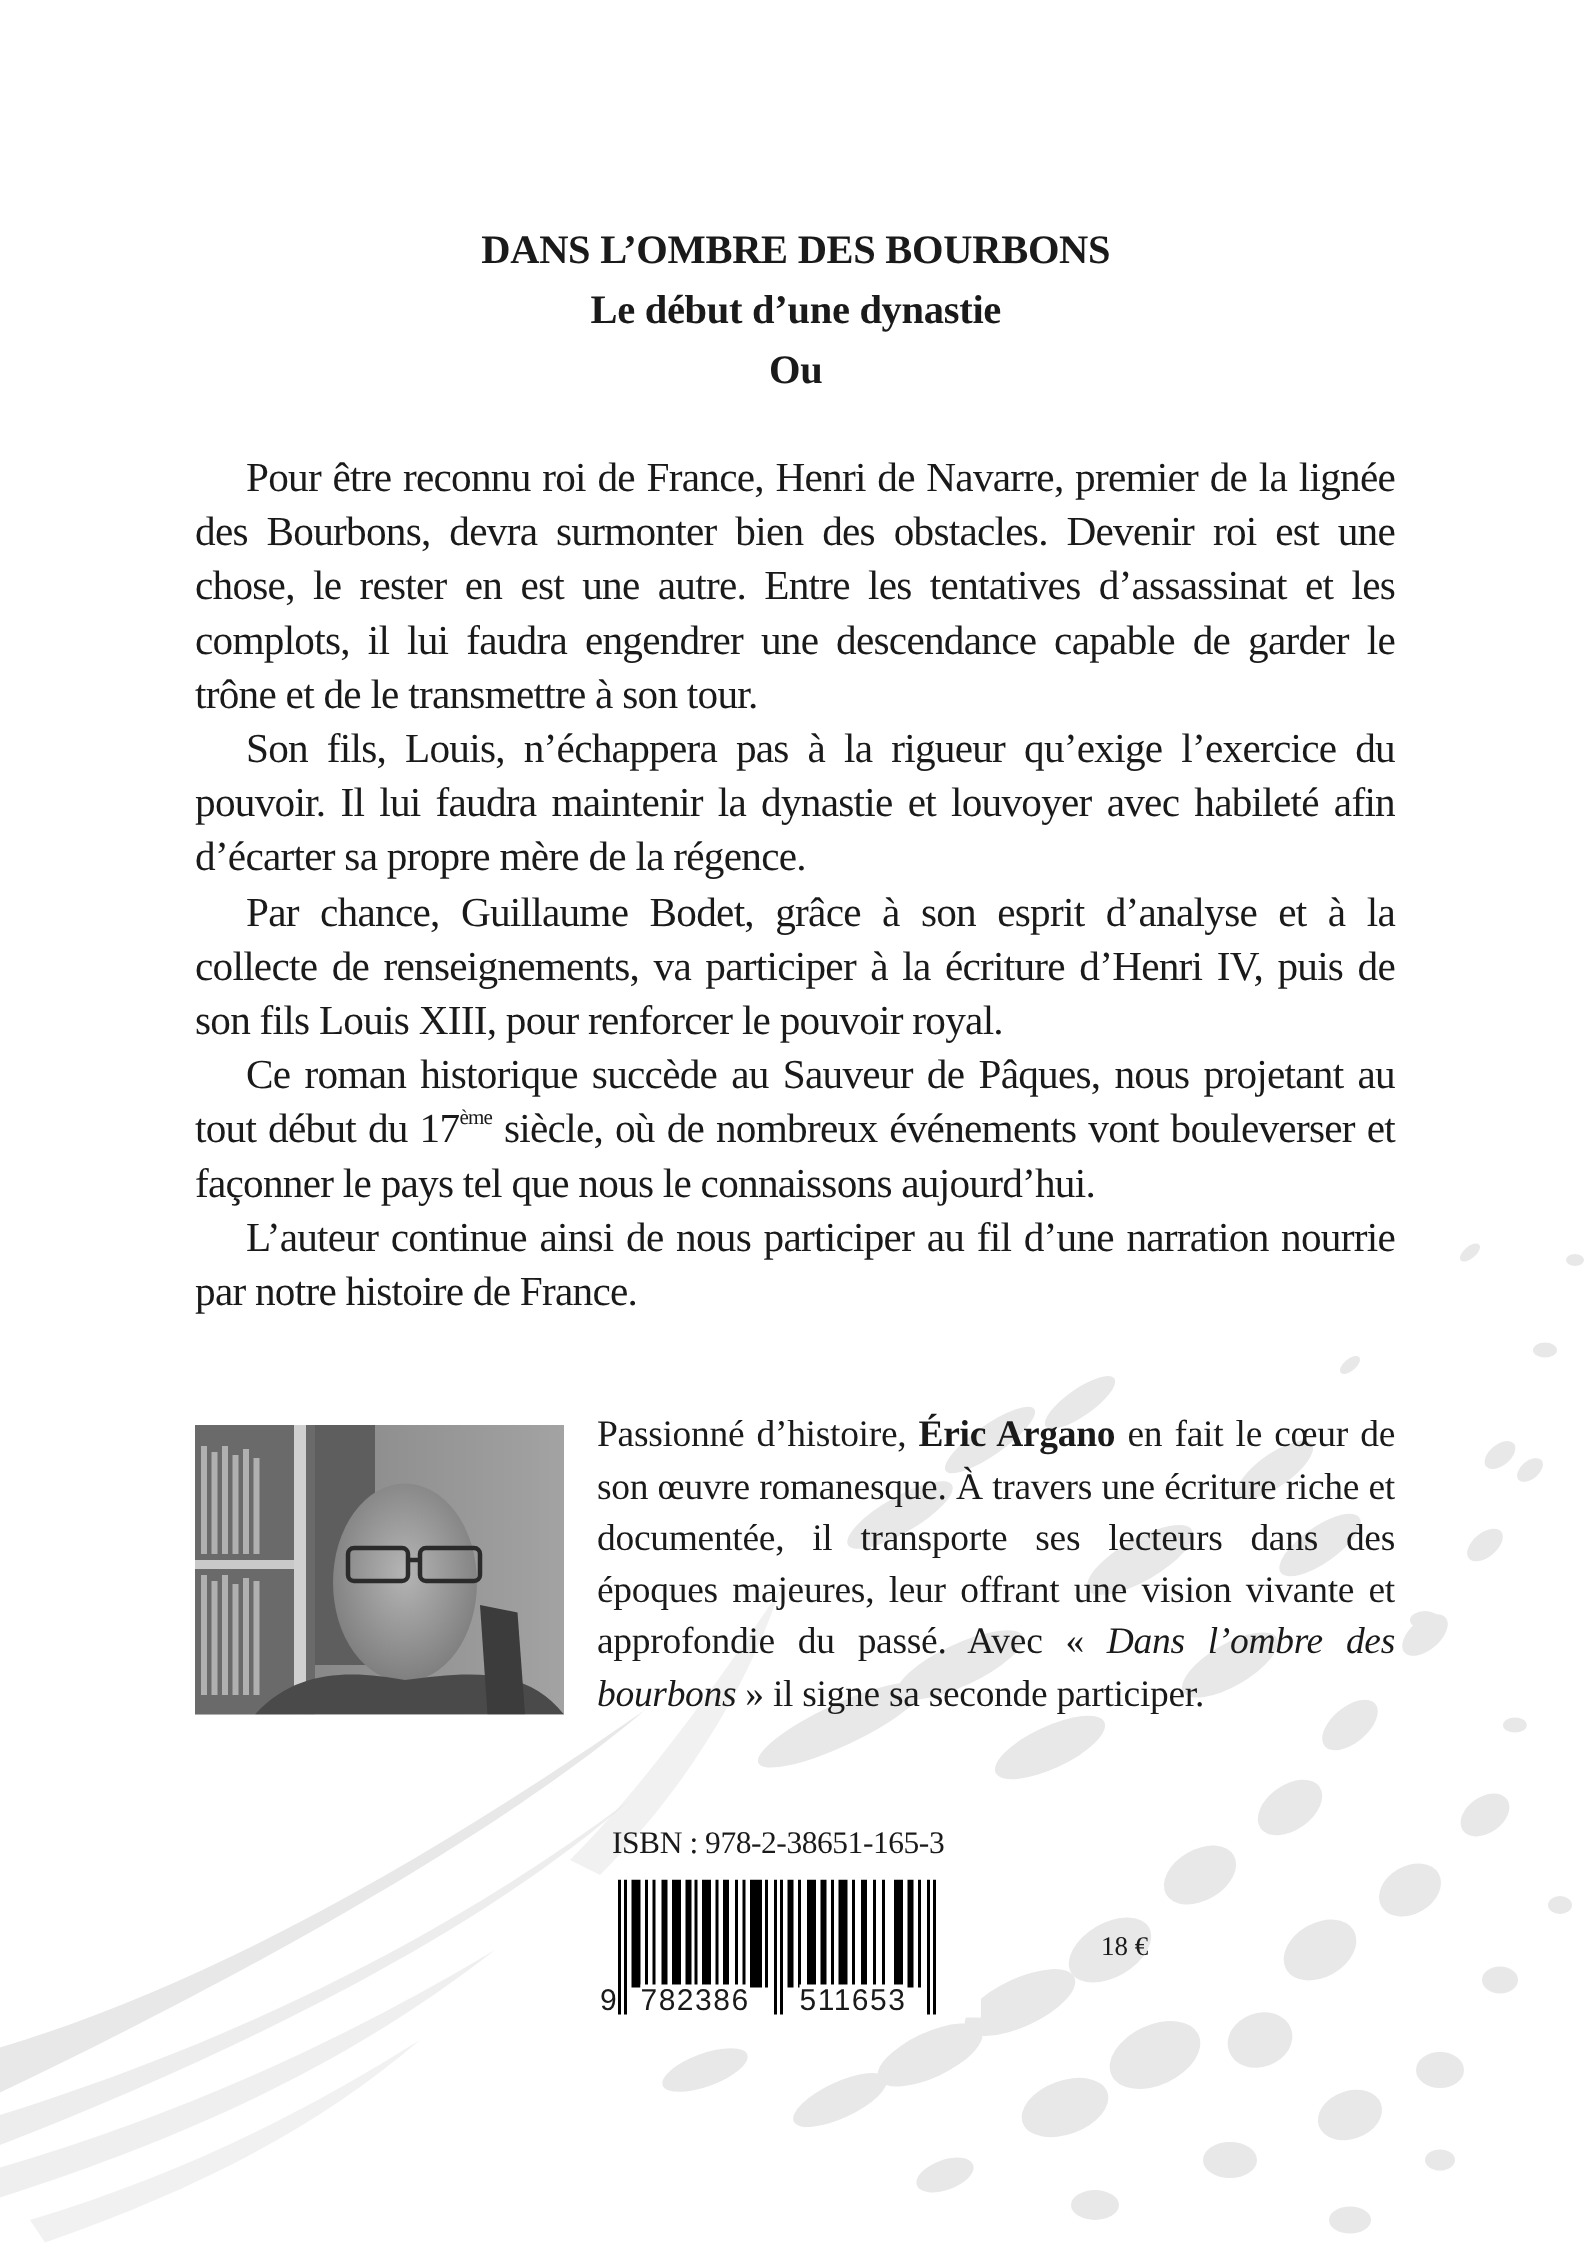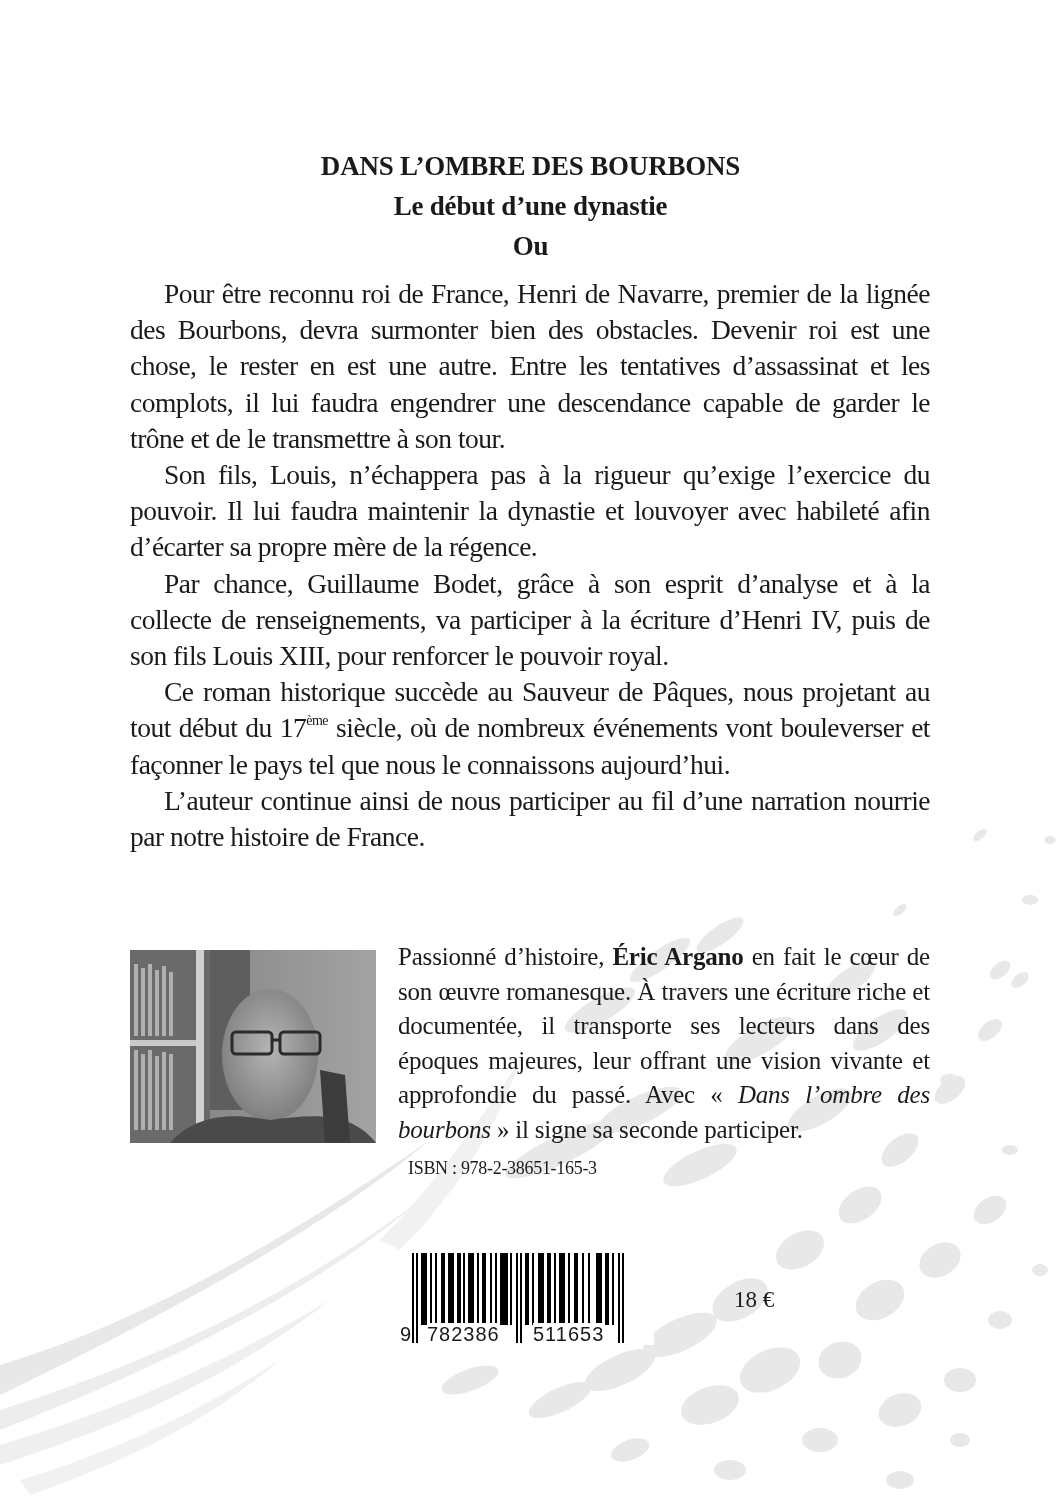--- a/index.html
+++ b/index.html
@@ -8,50 +8,50 @@
     background: #ffffff; color: #1a1a1a;
     font-family: "Liberation Serif", "DejaVu Serif", serif;
   }
   .bg-pattern { position: absolute; inset: 0; z-index: 0; }
   .title-block {
     position: absolute; top: 146px; left: 0; width: 1061px;
     text-align: center; font-weight: bold; font-size: 27px; line-height: 40px; z-index: 2;
   }
   .title-block div { letter-spacing: -0.2px; }
   .synopsis {
-    position: absolute; top: 276px; left: 130px; width: 800px;
+    position: absolute; top: 300px; left: 130px; width: 800px;
     font-size: 27.5px; line-height: 36.2px; text-align: justify; z-index: 2;
     font-stretch: condensed;
   }
   .synopsis p { margin: 0; text-indent: 34px; letter-spacing: -0.5px; }
   .synopsis sup { font-size: 14px; vertical-align: 12px; line-height: 0; }
   .author-photo {
     position: absolute; left: 130px; top: 950px; width: 246px; height: 193px;
     z-index: 2; overflow: hidden; background: #8a8a8a;
   }
   .author-bio {
     position: absolute; left: 398px; top: 940px; width: 532px;
     font-size: 25px; line-height: 34.5px; text-align: justify; z-index: 2;
   }
   .author-bio p { margin: 0; letter-spacing: -0.2px; }
   .author-bio b { font-weight: bold; }
   .isbn {
-    position: absolute; left: 408px; top: 1158px; font-size: 18px; z-index: 2; letter-spacing: -0.3px;
+    position: absolute; left: 408px; top: 1216px; font-size: 21px; z-index: 2; letter-spacing: -0.3px;
   }
   .barcode {
     position: absolute; left: 400px; top: 1253px; width: 254px; height: 92px;
     background: #fff; z-index: 2;
   }
   .barcode-digits {
     position: absolute; bottom: 0; left: 0; width: 100%; height: 22px;
     font-family: "Liberation Sans", "DejaVu Sans", sans-serif; font-size: 20px; line-height: 22px;
   }
   .barcode-digits span { position: absolute; bottom: 0; background: #fff; }
   .price {
-    position: absolute; left: 734px; top: 1287px; font-size: 23px; z-index: 2;
+    position: absolute; left: 734px; top: 1287px; font-size: 18px; z-index: 2;
   }
 </style>
 </head>
 <body>
 
 <svg class="bg-pattern" width="1061" height="1500" viewBox="0 0 1061 1500">
   <g fill="#e8e8e8">
 
     <path d="M0 1365 C 150 1320, 300 1230, 430 1140 C 360 1200, 220 1290, 0 1395 Z"></path>
     <path d="M0 1410 C 160 1360, 300 1290, 420 1200 C 330 1280, 180 1360, 0 1430 Z" opacity="0.8"></path>

